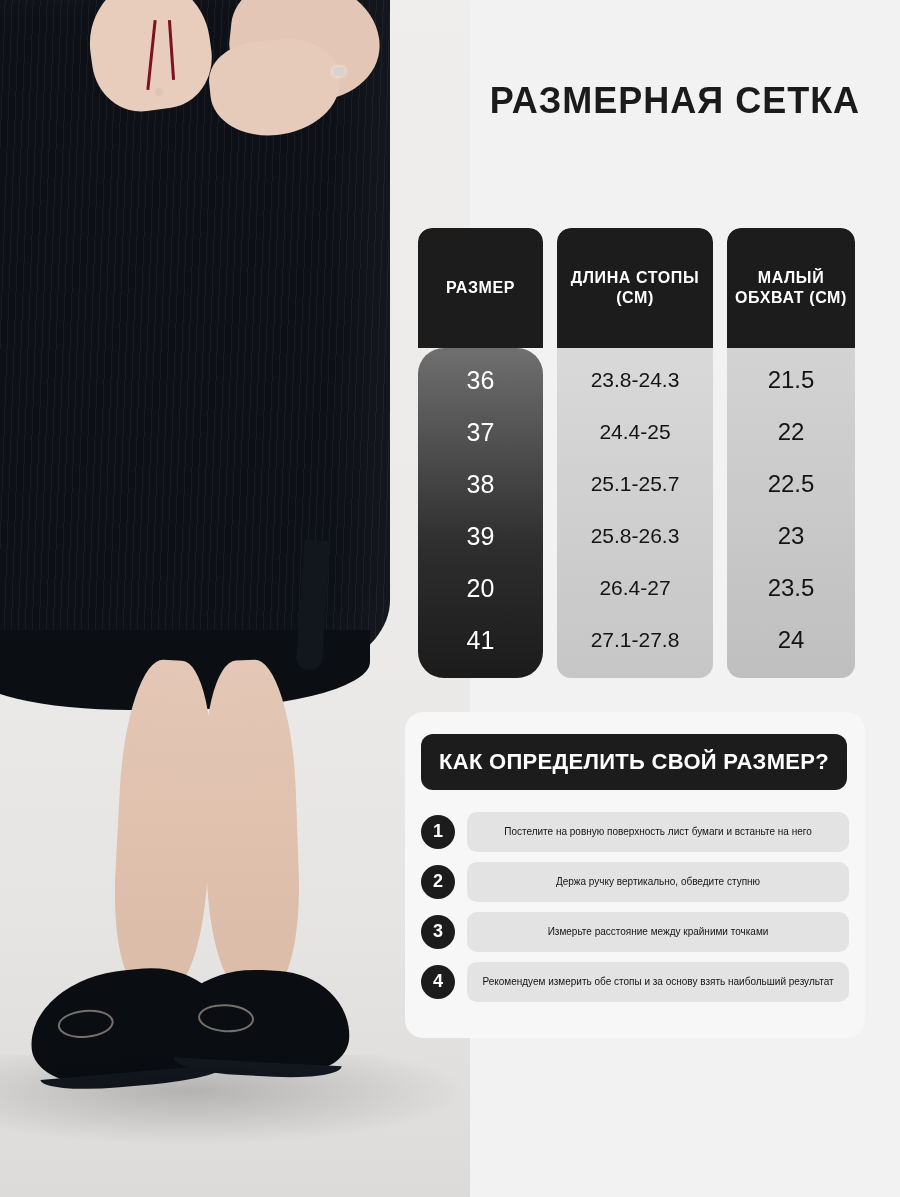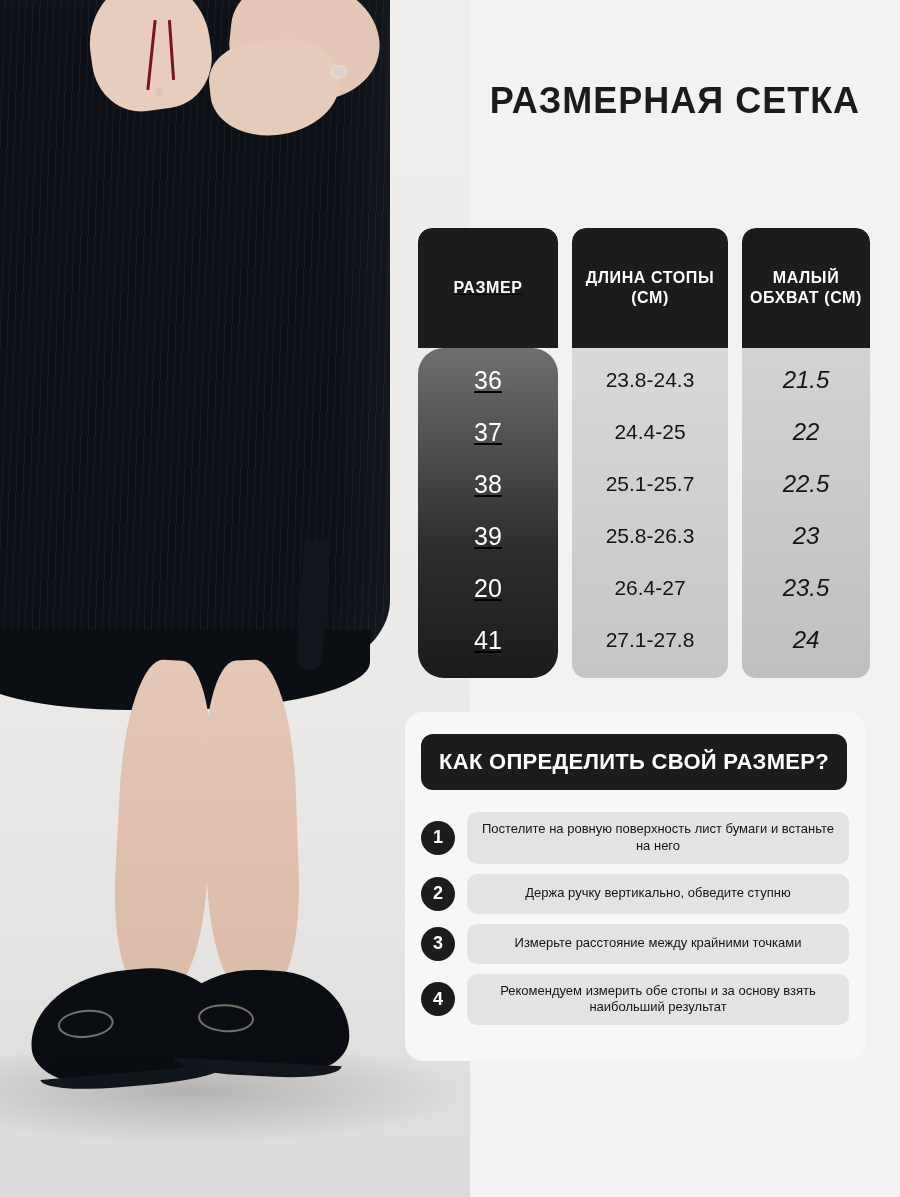--- a/index.html
+++ b/index.html
@@ -205,21 +205,21 @@
     left: 418px;
     top: 228px;
     display: flex;
     gap: 14px;
   }
   .col {
     border-radius: 14px;
     overflow: hidden;
     width: 123px;
   }
-  .col.size { width: 140px; text-decoration: underline; }
+  .col.size { width: 125px; }
   .col.len { width: 156px; }
   .col.girth { width: 128px; }
 
   .col-head {
     background: #1c1c1c;
     color: #ffffff;
     font-weight: 700;
     font-size: 16px;
     letter-spacing: 0.6px;
     text-align: center;
@@ -253,21 +253,21 @@
   }
   .cell {
     height: 52px;
     display: flex;
     align-items: center;
     justify-content: center;
     font-size: 24px;
   }
   .col.size .cell { font-size: 25px; }
   .col.len .cell { font-size: 21px; }
-  .col.girth .cell { font-size: 24px; font-style: italic; }
+  .col.girth .cell { font-size: 24px; }
 
   
   .howto {
     position: absolute;
     left: 405px;
     top: 712px;
     width: 460px;
     background: #f7f7f7;
     border-radius: 18px;
     padding: 22px 16px 26px;
@@ -304,21 +304,21 @@
     font-weight: 700;
     display: flex;
     align-items: center;
     justify-content: center;
   }
   .step-text {
     flex: 1 1 auto;
     background: #e3e3e3;
     border-radius: 10px;
     padding: 9px 14px;
-    font-size: 13px;
+    font-size: 10px;
     line-height: 1.3;
     color: #141414;
     text-align: center;
     min-height: 40px;
     display: flex;
     align-items: center;
     justify-content: center;
     box-sizing: border-box;
   }
 </style>

